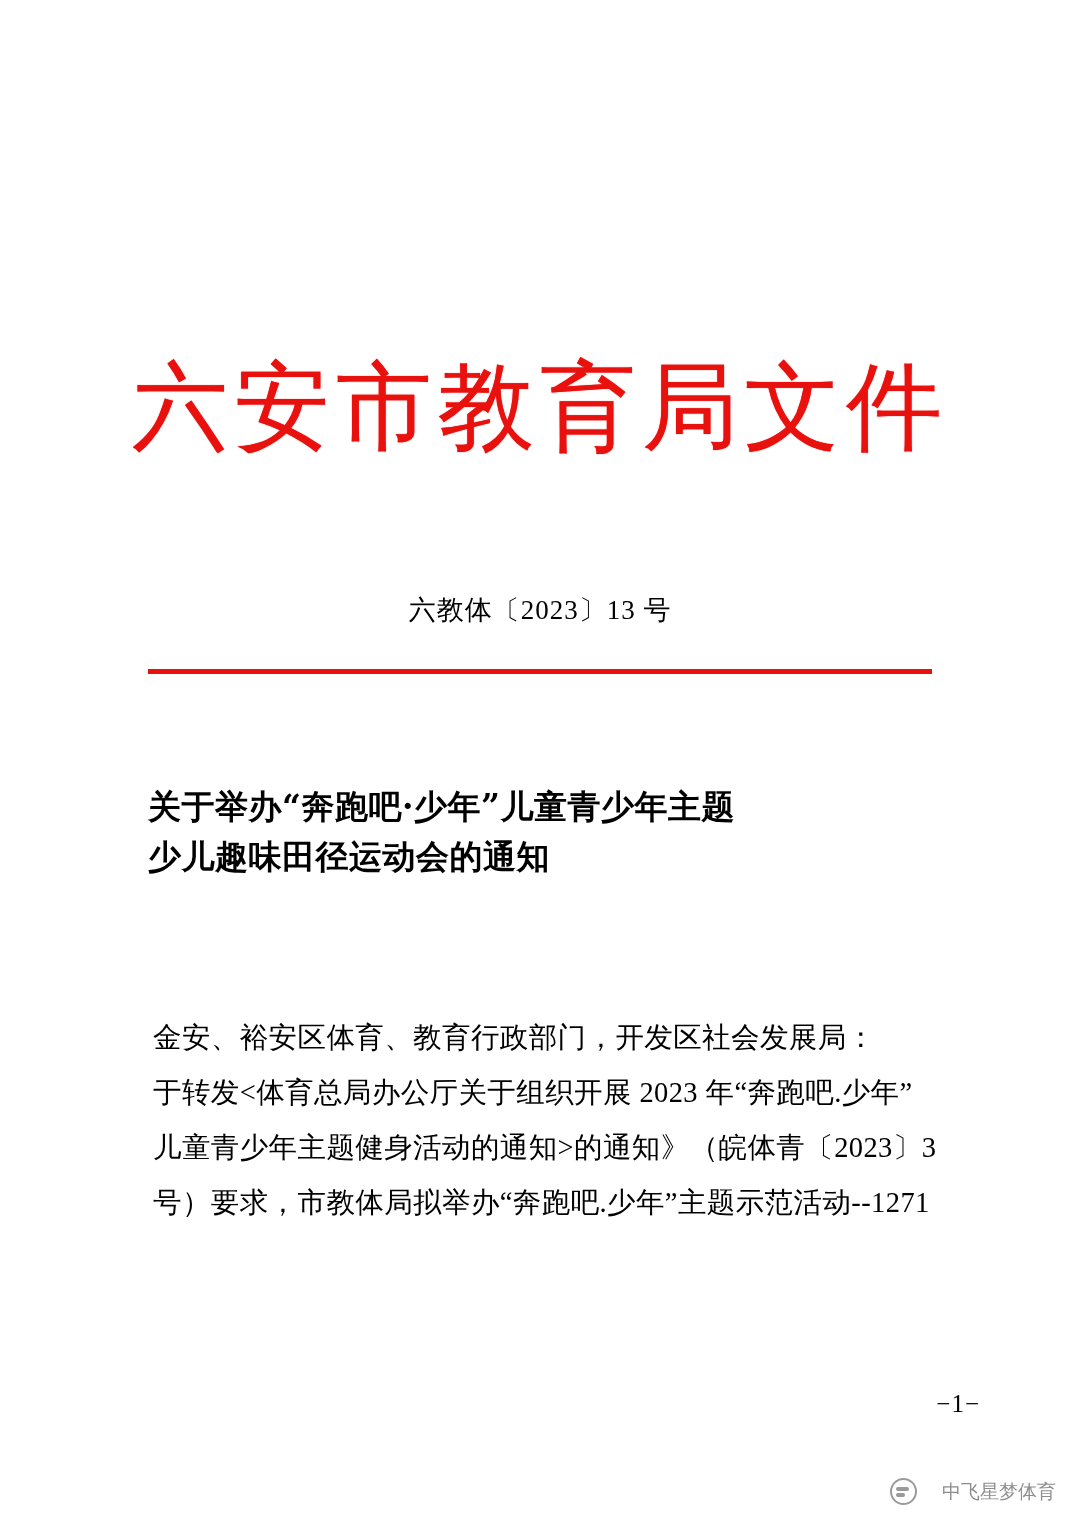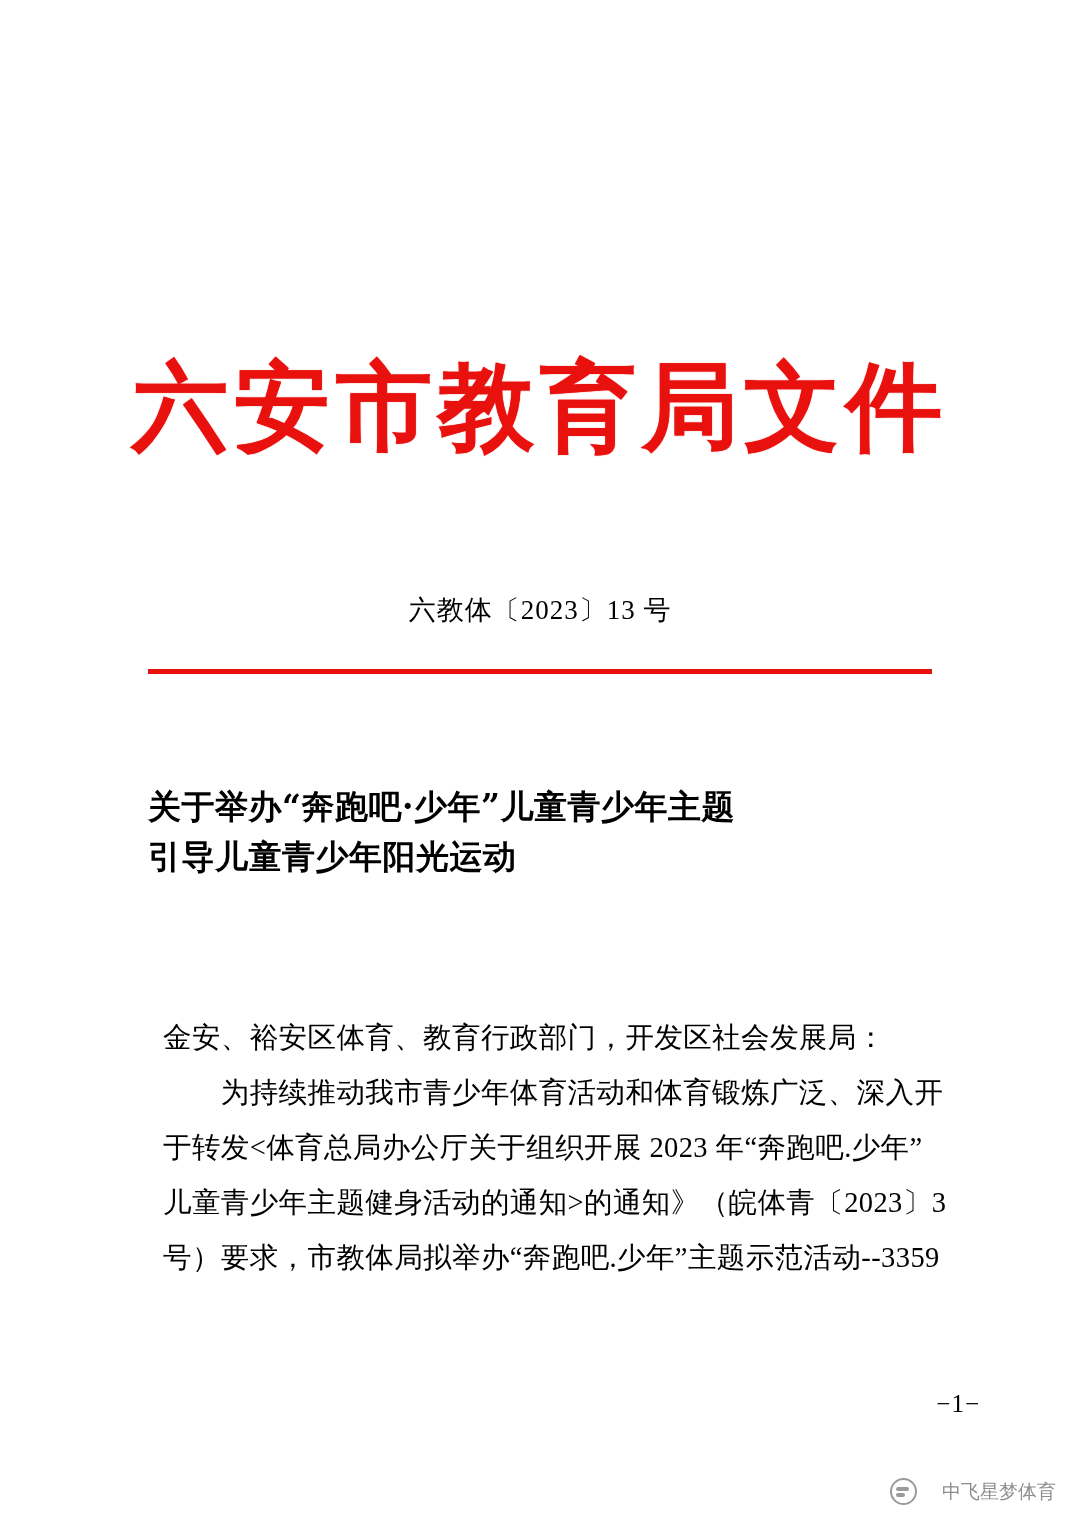--- a/index.html
+++ b/index.html
@@ -25,21 +25,21 @@
   
   .letterhead {
     position: absolute;
     top: 352px;
     left: 0;
     width: 100%;
     text-align: center;
   }
   .letterhead-title {
     font-family: "DejaVu Serif", "Liberation Serif", serif;
-    font-weight: 700;
+    font-weight: 400;
     font-size: 96px;
     line-height: 1.15;
     letter-spacing: 6px;
     color: #e8110e;
     white-space: nowrap;
     text-shadow: 0 0 1px #e8110e;
     text-align: center;
   }
 
   
@@ -73,21 +73,21 @@
     font-size: 33px;
     line-height: 50px;
     letter-spacing: 0.5px;
   }
   .doc-title div { white-space: nowrap; }
 
   
   .body-text {
     position: absolute;
     top: 1010px;
-    left: 163px;
+    left: 153px;
     width: 800px;
     font-family: "Liberation Serif", "DejaVu Serif", serif;
     font-size: 28.5px;
     line-height: 55px;
     letter-spacing: 0.4px;
   }
   .body-text p {
     margin: 0;
     white-space: nowrap;
   }
@@ -152,29 +152,28 @@
 
   <div class="letterhead">
     <div class="letterhead-title">六安市教育局文件</div>
   </div>
 
   <div class="docnum">六教体〔2023〕13 号</div>
   <div class="red-rule"></div>
 
   <div class="doc-title">
     <div>关于举办“奔跑吧·少年”儿童青少年主题</div>
-    <div>引导儿童青少年阳光运动</div>
+    <div>少儿趣味田径运动会的通知</div>
   </div>
 
   <div class="body-text">
     <p>金安、裕安区体育、教育行政部门，开发区社会发展局：</p>
-    <p>　　为持续推动我市青少年体育活动和体育锻炼广泛、深入开</p>
     <p>于转发&lt;体育总局办公厅关于组织开展 2023 年“奔跑吧.少年”</p>
     <p>儿童青少年主题健身活动的通知&gt;的通知》（皖体青〔2023〕3</p>
-    <p>号）要求，市教体局拟举办“奔跑吧.少年”主题示范活动--3359</p>
+    <p>号）要求，市教体局拟举办“奔跑吧.少年”主题示范活动--1271</p>
   </div>
 
   <div class="page-number">−1−</div>
 
   <div class="watermark">
     <span class="wm-icon"></span>
     <span>中飞星梦体育</span>
   </div>
 
 </div>

